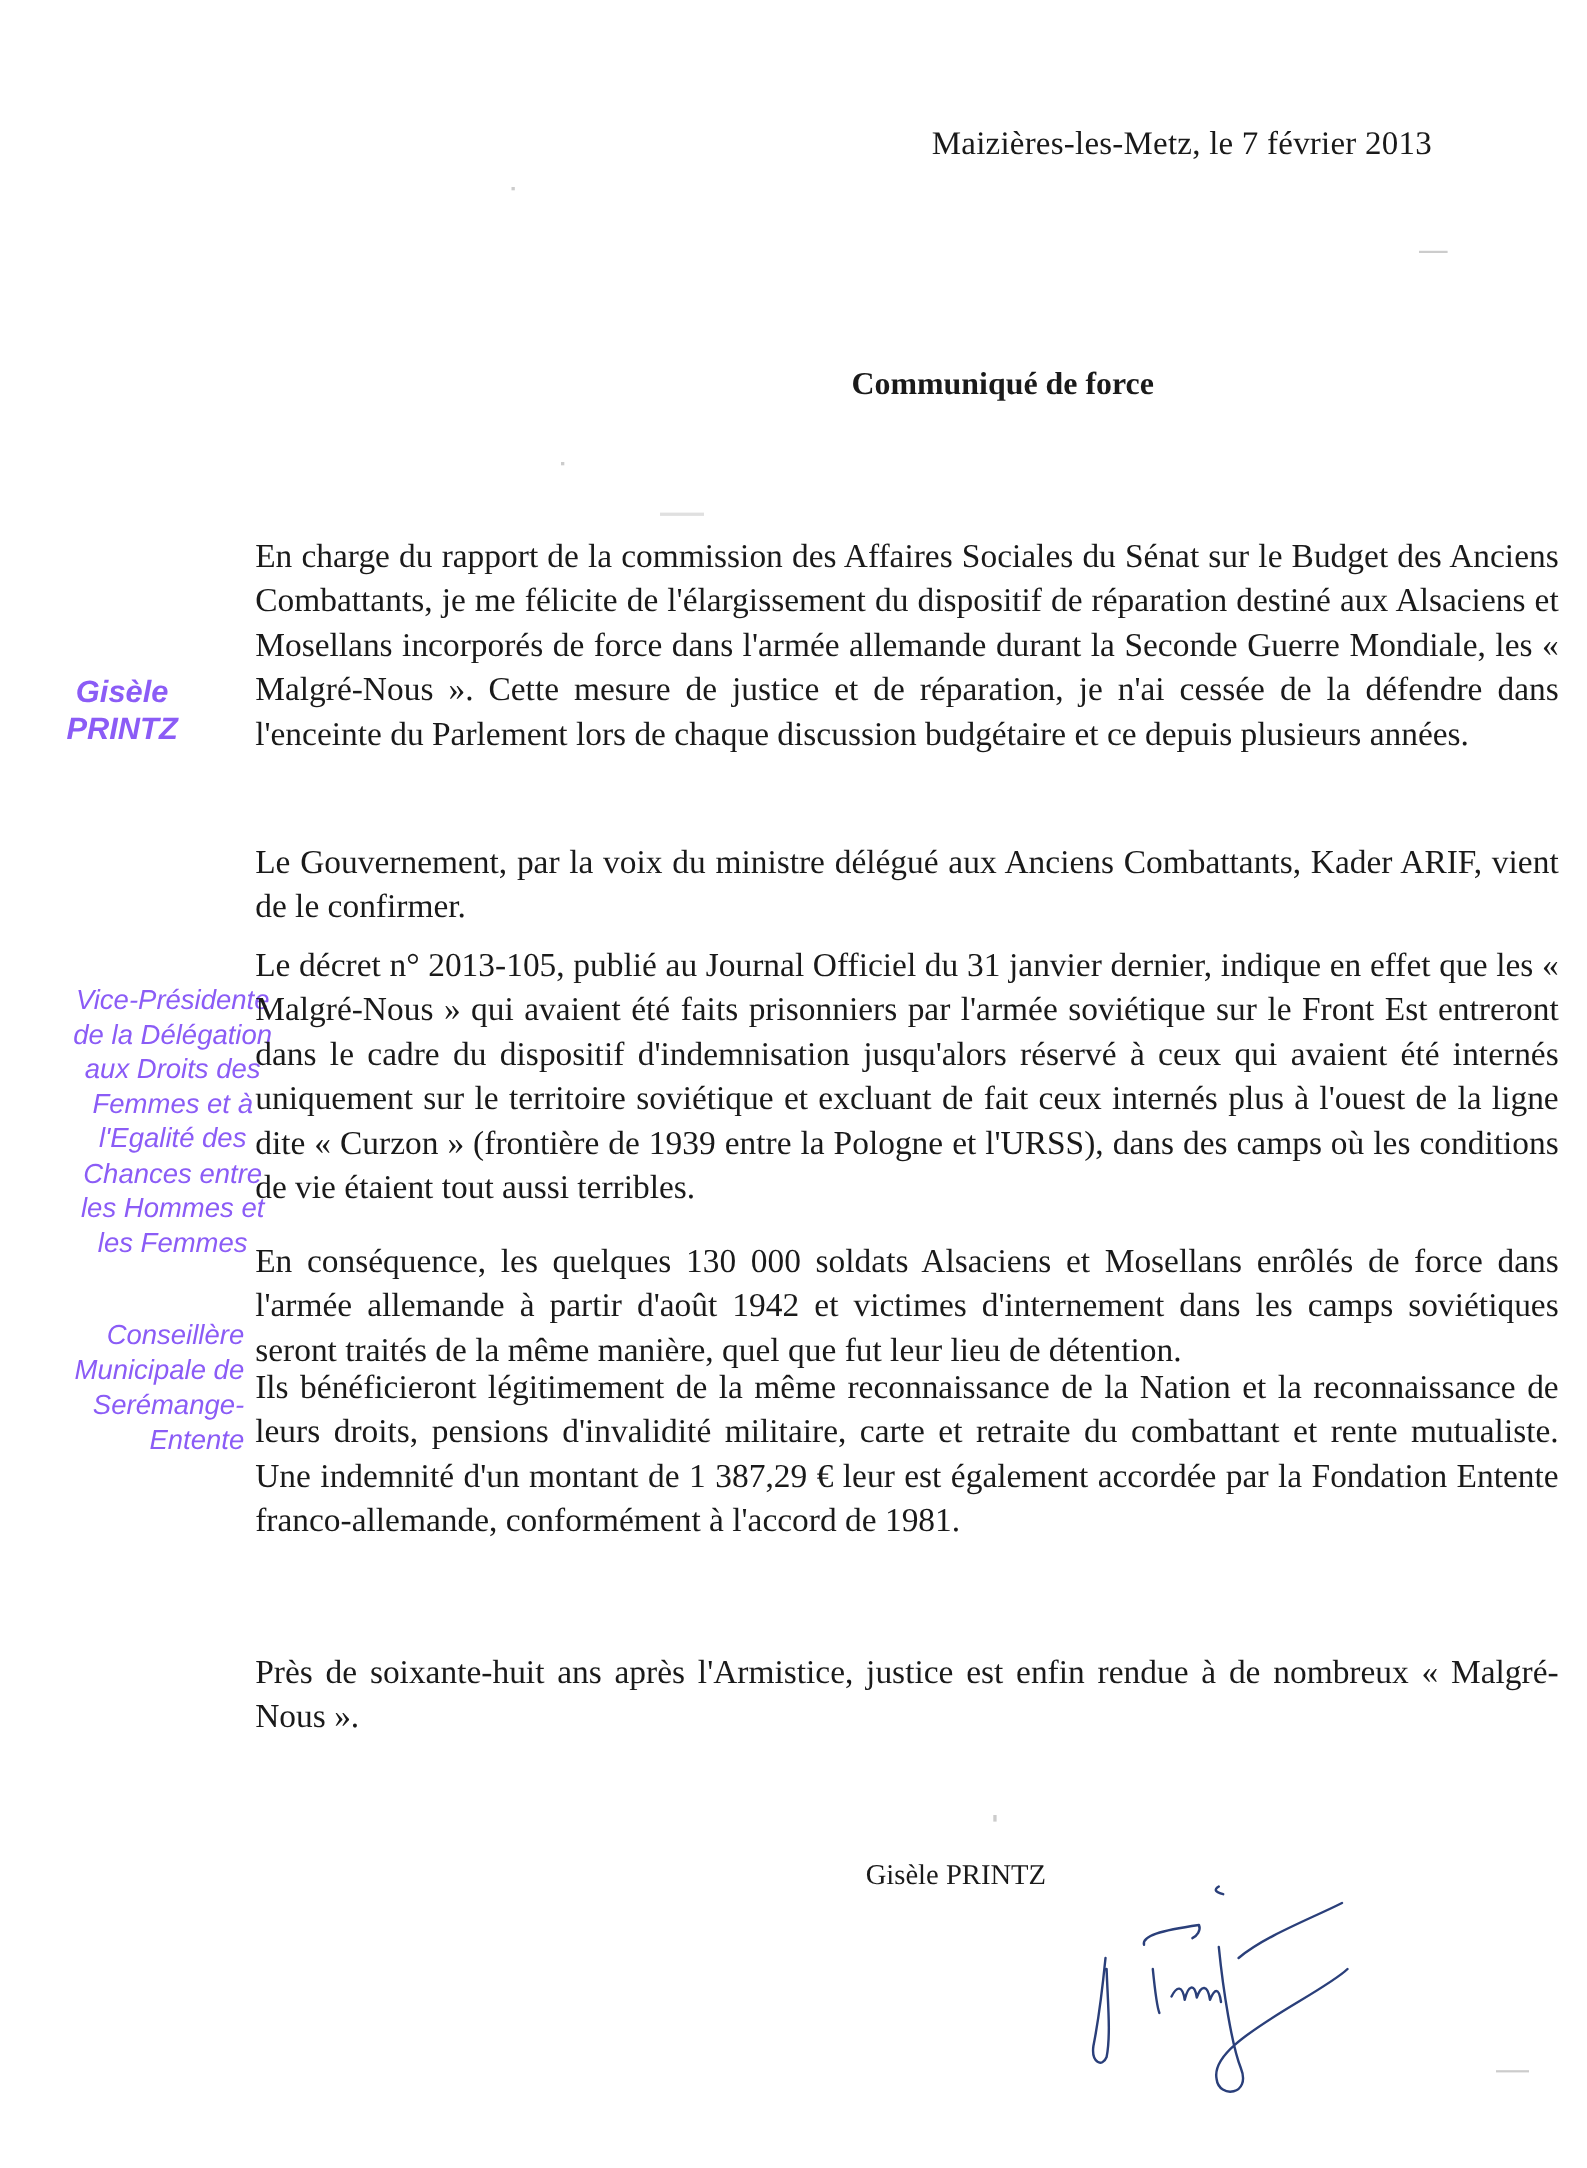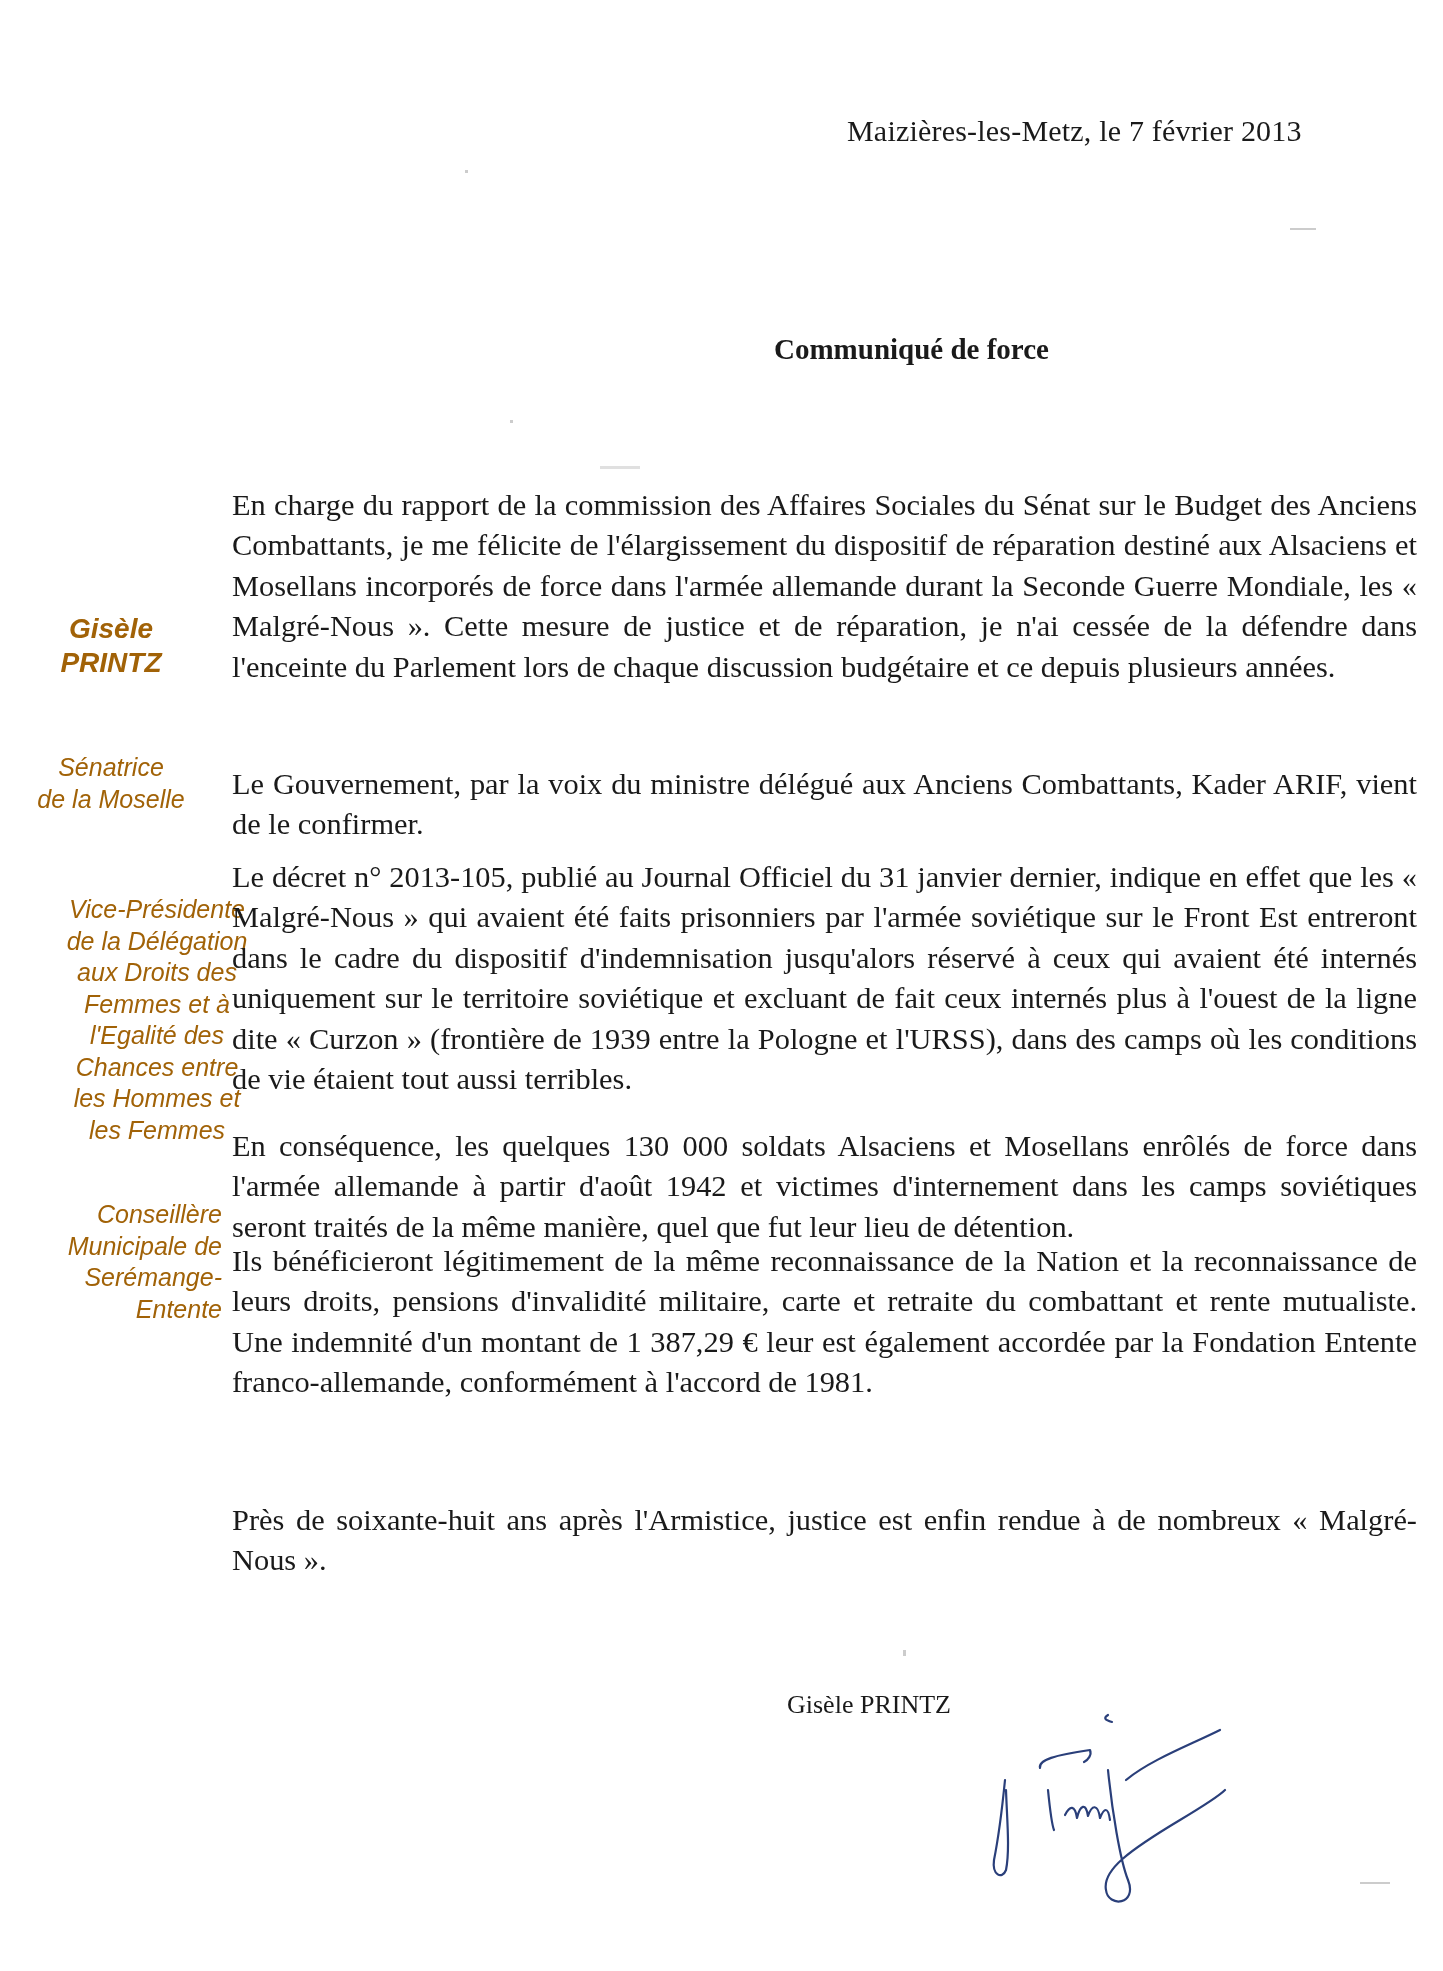--- a/index.html
+++ b/index.html
@@ -12,21 +12,21 @@
       font-size: 30px; letter-spacing: 0.2px;
     }
     .title {
       position: absolute; top: 333px; left: 0; width: 1443px;
       text-align: center; padding-left: 380px; box-sizing: border-box;
       font-size: 29px; font-weight: bold;
     }
     .sidebar {
       position: absolute; left: 0; top: 612px; width: 222px;
       font-family: "Liberation Sans", "DejaVu Sans", sans-serif;
-      font-style: italic; text-align: center; color: #a16207;
+      font-style: italic; text-align: center; color: #8b5cf6;
     }
     .sb-name {
       font-size: 28px; font-weight: bold; line-height: 34px;
       margin-bottom: 50px;
     }
     .sb-block { font-size: 25px; line-height: 31.5px; }
     .sb-1 { position: absolute; top: 140px; left: 0; width: 222px; }
     .sb-2 { position: absolute; top: 282px; left: 0; width: 222px; margin-left: 46px; }
     .sb-3 { position: absolute; top: 587px; left: 0; width: 222px; text-align: right; }
 
@@ -54,24 +54,20 @@
 <body>
 
 <div class="date">Maizières-les-Metz, le 7 février  2013</div>
 
 <div class="title">Communiqué de force</div>
 
 <div class="sidebar">
   <div class="sb-name">
     <div>Gisèle</div>
     <div>PRINTZ</div>
-  </div>
-  <div class="sb-block sb-1">
-    <div>Sénatrice</div>
-    <div>de la Moselle</div>
   </div>
   <div class="sb-block sb-2">
     <div>Vice-Présidente</div>
     <div>de la Délégation</div>
     <div>aux Droits des</div>
     <div>Femmes et à</div>
     <div>l'Egalité des</div>
     <div>Chances entre</div>
     <div>les Hommes et</div>
     <div>les Femmes</div>

